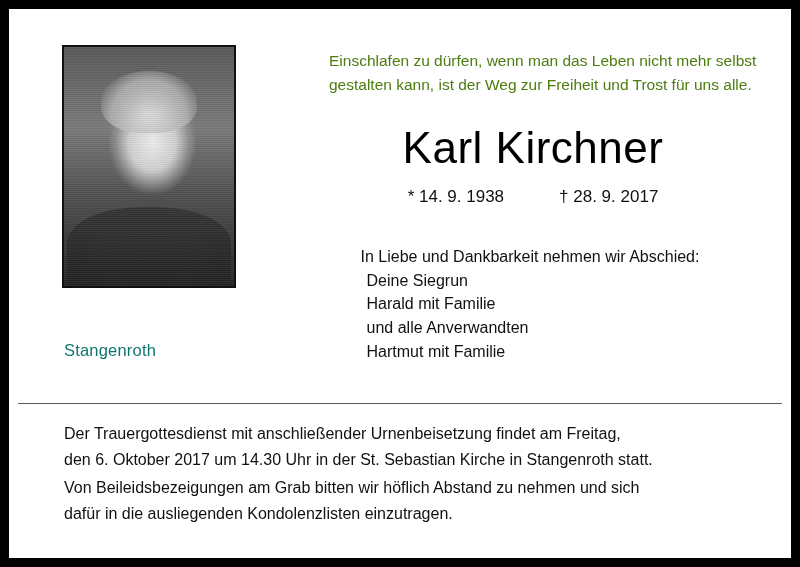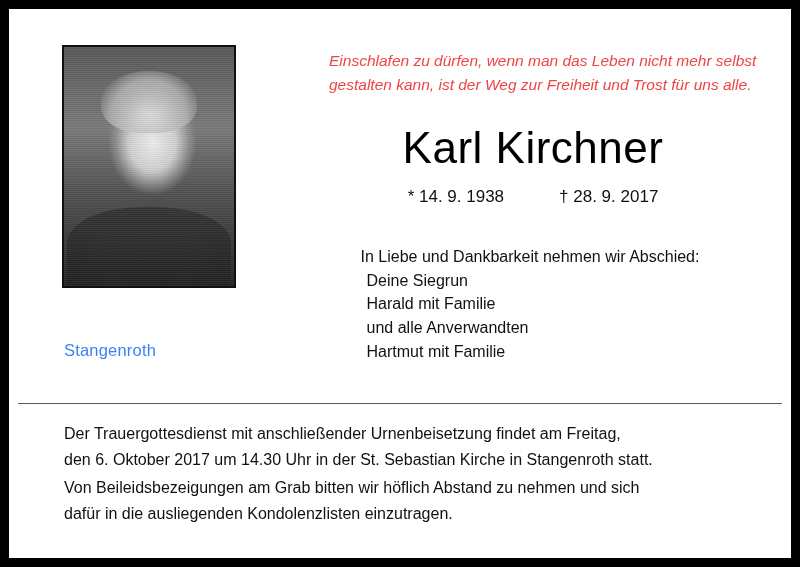--- a/index.html
+++ b/index.html
@@ -82,39 +82,38 @@
       repeating-linear-gradient(0deg, rgba(255,255,255,0.035) 0 1px, rgba(0,0,0,0.035) 1px 2px);
     pointer-events: none;
   }
 
   
   .place {
     position: absolute;
     left: 55px;
     top: 332px;
     font-size: 16.5px;
-    color: #3b82f6;
+    color: #0f766e;
     letter-spacing: .2px;
   }
 
   
   .right-col {
     position: absolute;
     left: 300px;
     top: 40px;
     width: 448px;
     text-align: center;
   }
   .motto {
     font-size: 15.5px;
     line-height: 1.55;
-    color: #ef4444;
+    color: #4d7c0f;
     text-align: left;
     margin: 0 0 0 20px;
-    font-style: italic;
   }
   .motto .line { display: block; }
 
   .name {
     margin-top: 26px;
     font-size: 44px;
     font-weight: 400;
     letter-spacing: .5px;
     color: #000000;
     white-space: nowrap;

